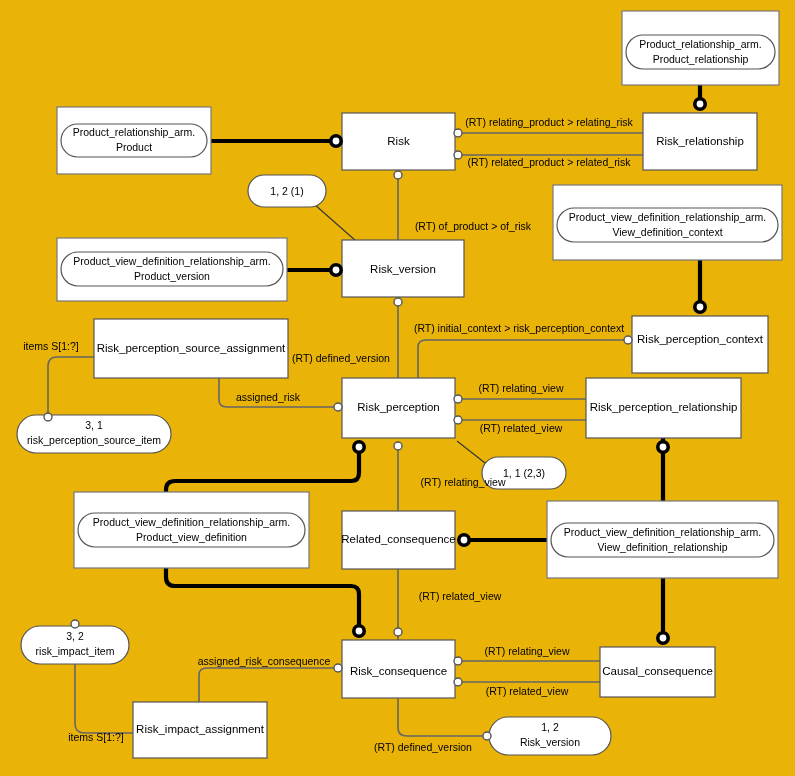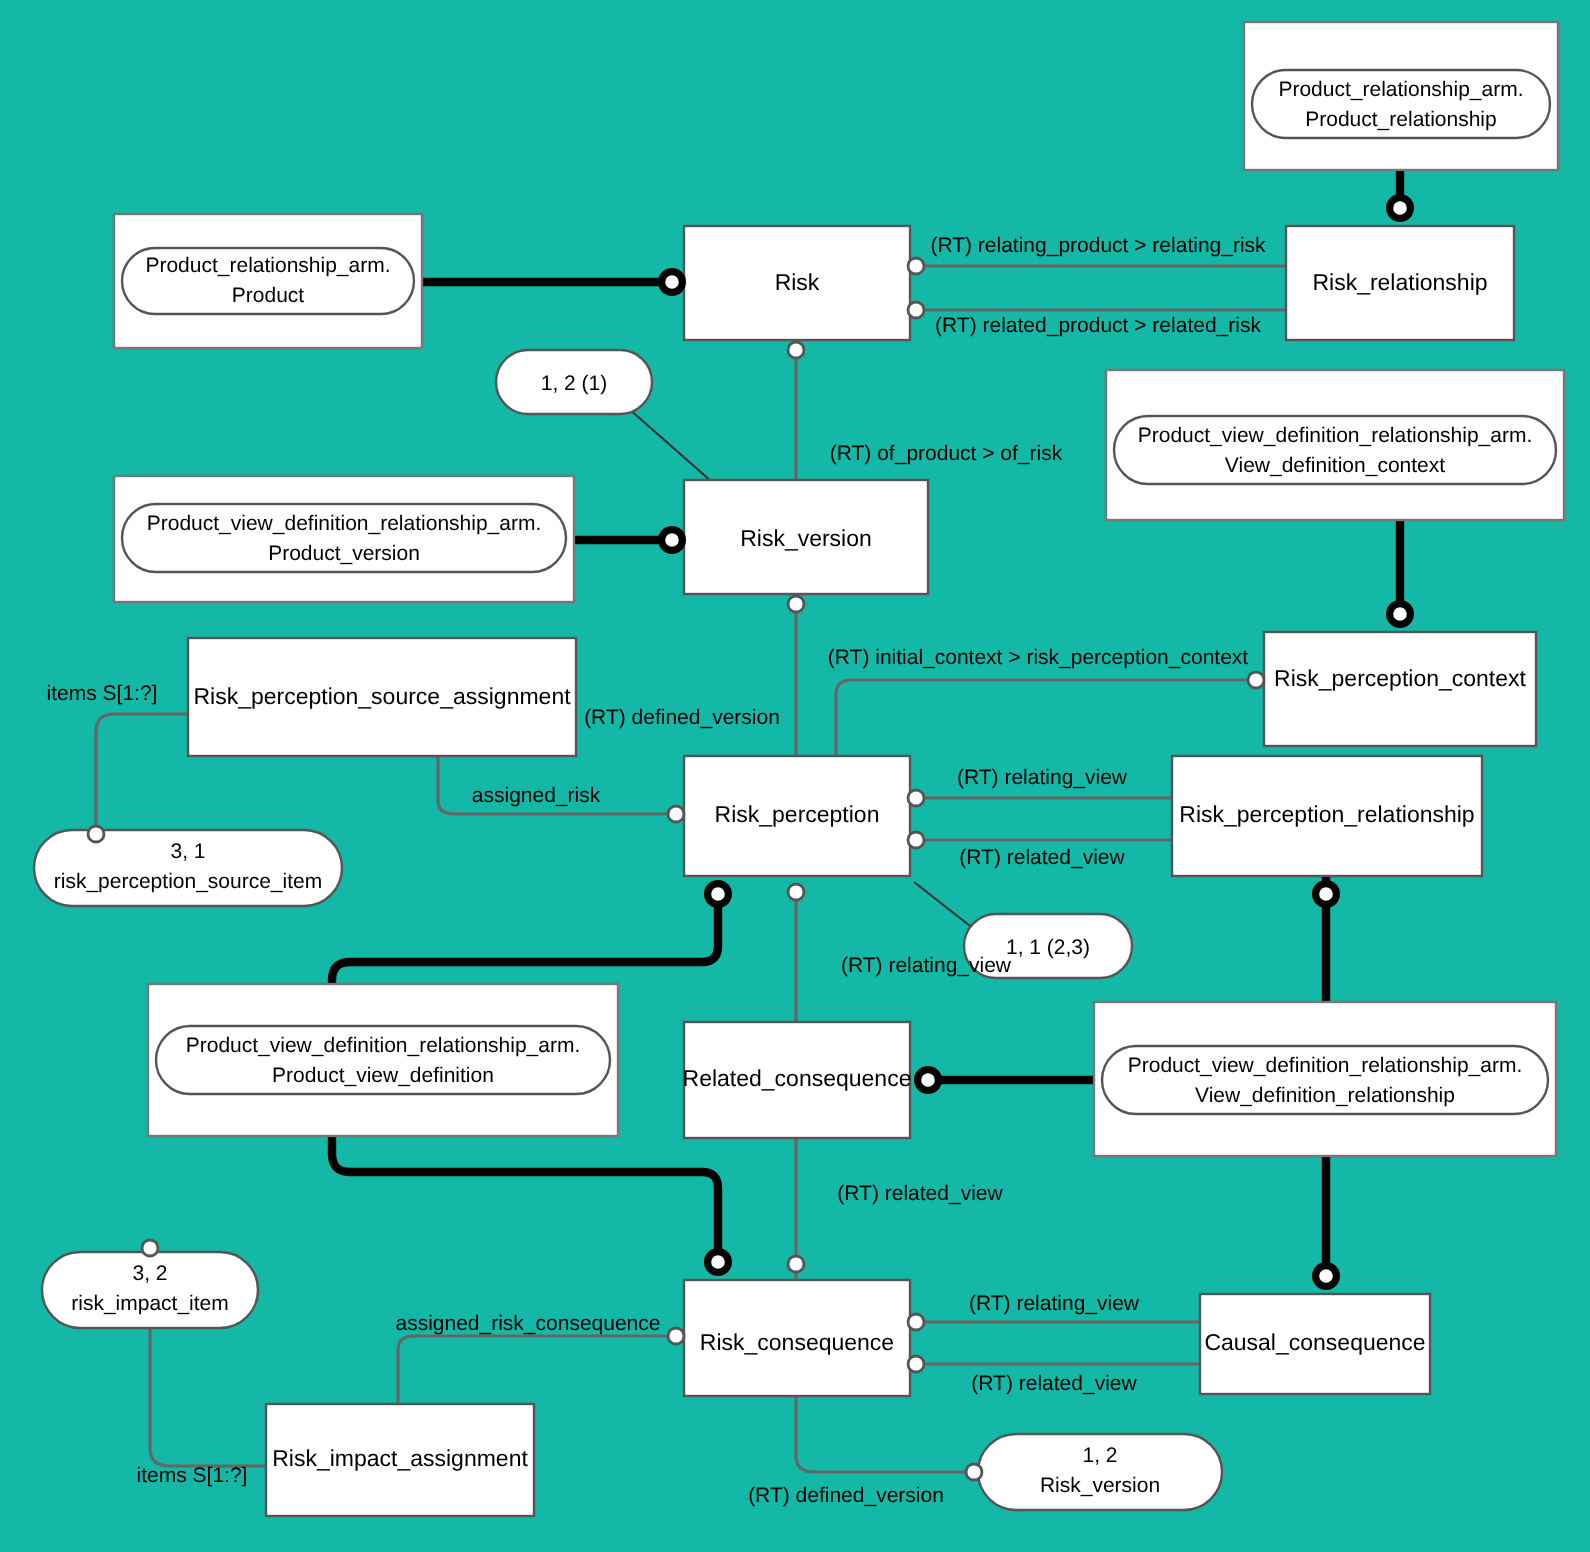--- a/index.html
+++ b/index.html
@@ -1,17 +1,17 @@
 <!DOCTYPE html>
 <html><head>
 <meta charset="utf-8">
 <style>
   html,body{margin:0;padding:0;background:#ffffff;}
   body{font-family:"Liberation Sans", sans-serif;}
-  #diagram{position:relative;width:795px;height:776px;background:#14b8a6;overflow:hidden;}
+  #diagram{position:relative;width:795px;height:776px;background:#eab308;overflow:hidden;}
   svg#canvas{position:absolute;left:0;top:0;width:795px;height:776px;}
   .ent-rect{fill:#ffffff;stroke:#555555;stroke-width:1.2;}
   .page-rect{fill:#ffffff;stroke:#777777;stroke-width:1.2;}
   .rr{fill:#ffffff;stroke:#555555;stroke-width:1.2;}
   .sel{fill:#ffffff;stroke:#555555;stroke-width:1.2;}
   .thin{stroke:#666666;stroke-width:1.6;fill:none;stroke-linecap:butt;}
   .thick{stroke:#000000;stroke-width:4.2;fill:none;stroke-linecap:butt;stroke-linejoin:round;}
   .diagline{stroke:#333333;stroke-width:1.1;fill:none;}
   .circ-open{fill:#ffffff;stroke:#555555;stroke-width:1.4;}
   .circ-bold{fill:#ffffff;stroke:#000000;stroke-width:3.6;}

